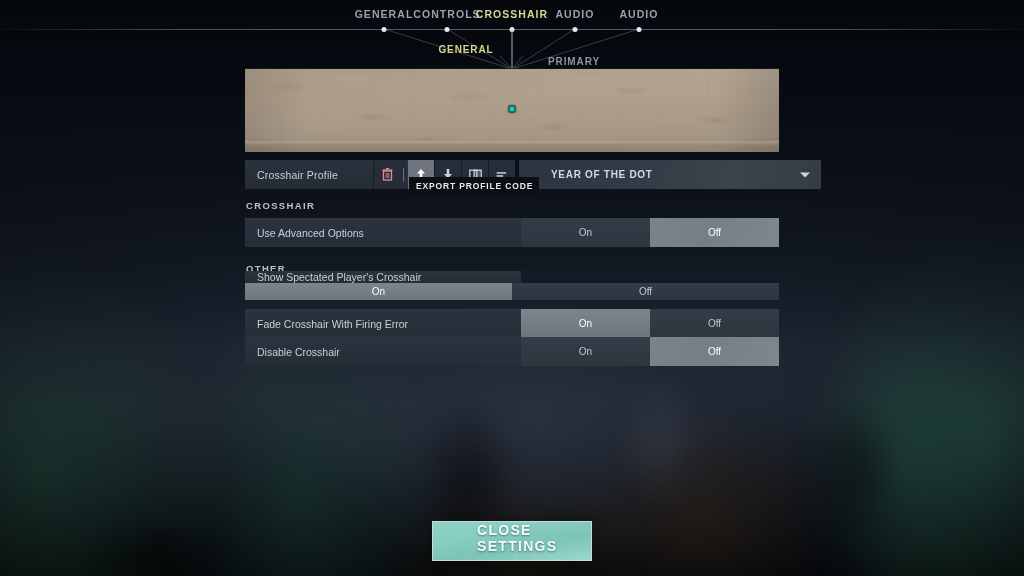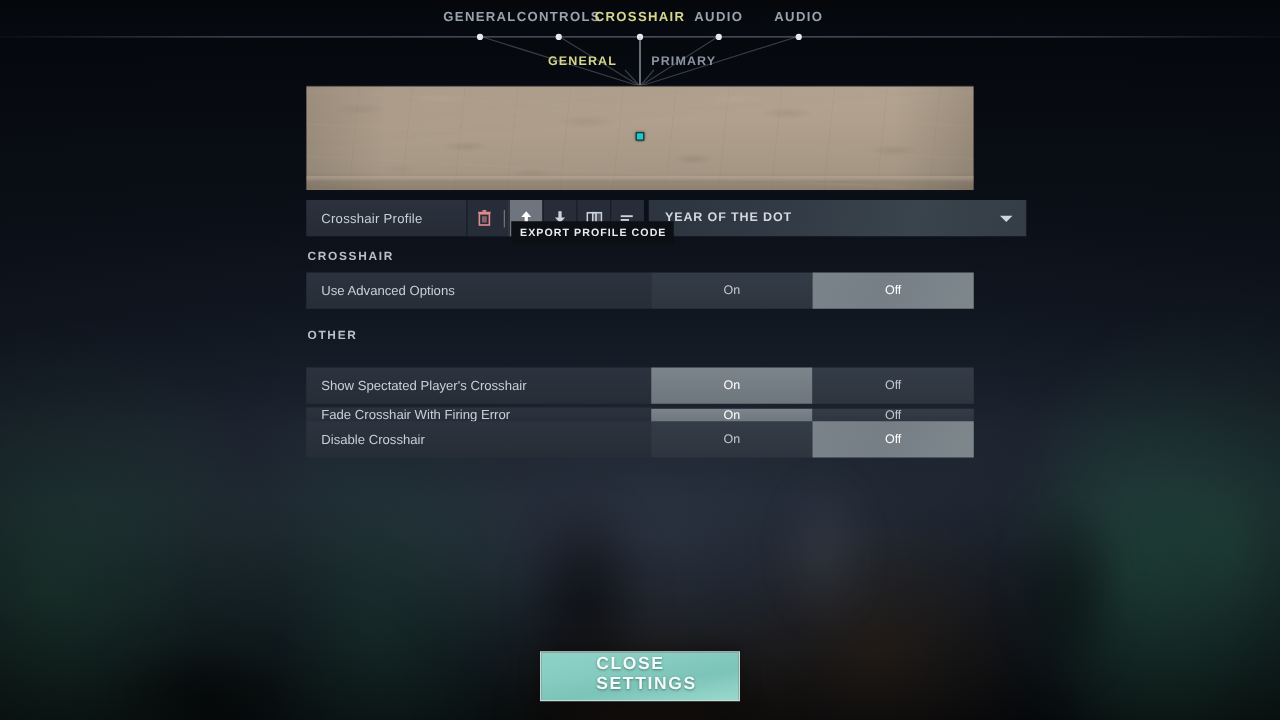--- a/index.html
+++ b/index.html
@@ -197,21 +197,21 @@
     flex: 1;
     margin-left: 4px;
     position: relative;
     background: linear-gradient(100deg, #2c343f 0%, #333c46 40%, #3a444c 70%, #343d46 100%);
     display: flex; align-items: center;
     cursor: pointer;
   }
   .profile-select-text {
     font-size: 10px; font-weight: bold; letter-spacing: 0.7px;
     color: #d3d9e0;
-    padding-left: 13px;
+    padding-left: 32px;
   }
   .caret {
     position: absolute; right: 11px; top: 50%;
     transform: translateY(-50%);
     width: 0; height: 0;
     border-left: 5px solid transparent;
     border-right: 5px solid transparent;
     border-top: 5px solid #cfd5dc;
   }
 
@@ -313,21 +313,21 @@
       <line x1="447" y1="0" x2="512" y2="40" stroke="#b9c3cf" stroke-width="1" opacity="0.28"></line>
       <line x1="512" y1="0" x2="512" y2="40" stroke="#b9c3cf" stroke-width="1.6" opacity="0.55"></line>
       <line x1="575" y1="0" x2="512" y2="40" stroke="#b9c3cf" stroke-width="1" opacity="0.28"></line>
       <line x1="639" y1="0" x2="512" y2="40" stroke="#b9c3cf" stroke-width="1" opacity="0.28"></line>
       <line x1="500" y1="27" x2="512" y2="40" stroke="#b9c3cf" stroke-width="1" opacity="0.28"></line>
       <line x1="523" y1="27" x2="512" y2="40" stroke="#b9c3cf" stroke-width="1" opacity="0.28"></line>
     </svg>
 
   <div id="subtabs">
       <div class="subtab active" style="left: 466px;">GENERAL</div>
-      <div class="subtab" style="left: 547px;">PRIMARY</div>
+      <div class="subtab" style="left: 574px; margin-top: 12px;">PRIMARY</div>
     </div>
 
   <div class="preview">
     <div class="wall"></div>
     <div class="wall-tex"></div>
     <div class="wall-bottom-ledge"></div>
   </div>
   <div class="crosshair-dot"></div>
 
   <div class="profile-row">
@@ -384,28 +384,28 @@
   <div id="sections">
       <div class="section-head" style="top: 200px;">CROSSHAIR</div>
       <div class="setting-row" style="top: 218px;">
         <div class="setting-label">Use Advanced Options</div>
         <div class="toggle">
           <div class="toggle-opt">On</div>
           <div class="toggle-opt selected sel-right-tint">Off</div>
         </div>
       </div>
       <div class="section-head" style="top: 263px;">OTHER</div>
-      <div class="setting-row" style="top: 294px;">
+      <div class="setting-row" style="top: 271px; flex-direction: column;">
         <div class="setting-label">Show Spectated Player's Crosshair</div>
         <div class="toggle">
           <div class="toggle-opt selected">On</div>
           <div class="toggle-opt">Off</div>
         </div>
       </div>
-      <div class="setting-row" style="top: 309px; align-items: flex-end;">
+      <div class="setting-row" style="top: 309px;">
         <div class="setting-label">Fade Crosshair With Firing Error</div>
         <div class="toggle">
           <div class="toggle-opt selected">On</div>
           <div class="toggle-opt">Off</div>
         </div>
       </div>
       <div class="setting-row" style="top: 337px;">
         <div class="setting-label">Disable Crosshair</div>
         <div class="toggle">
           <div class="toggle-opt">On</div>

